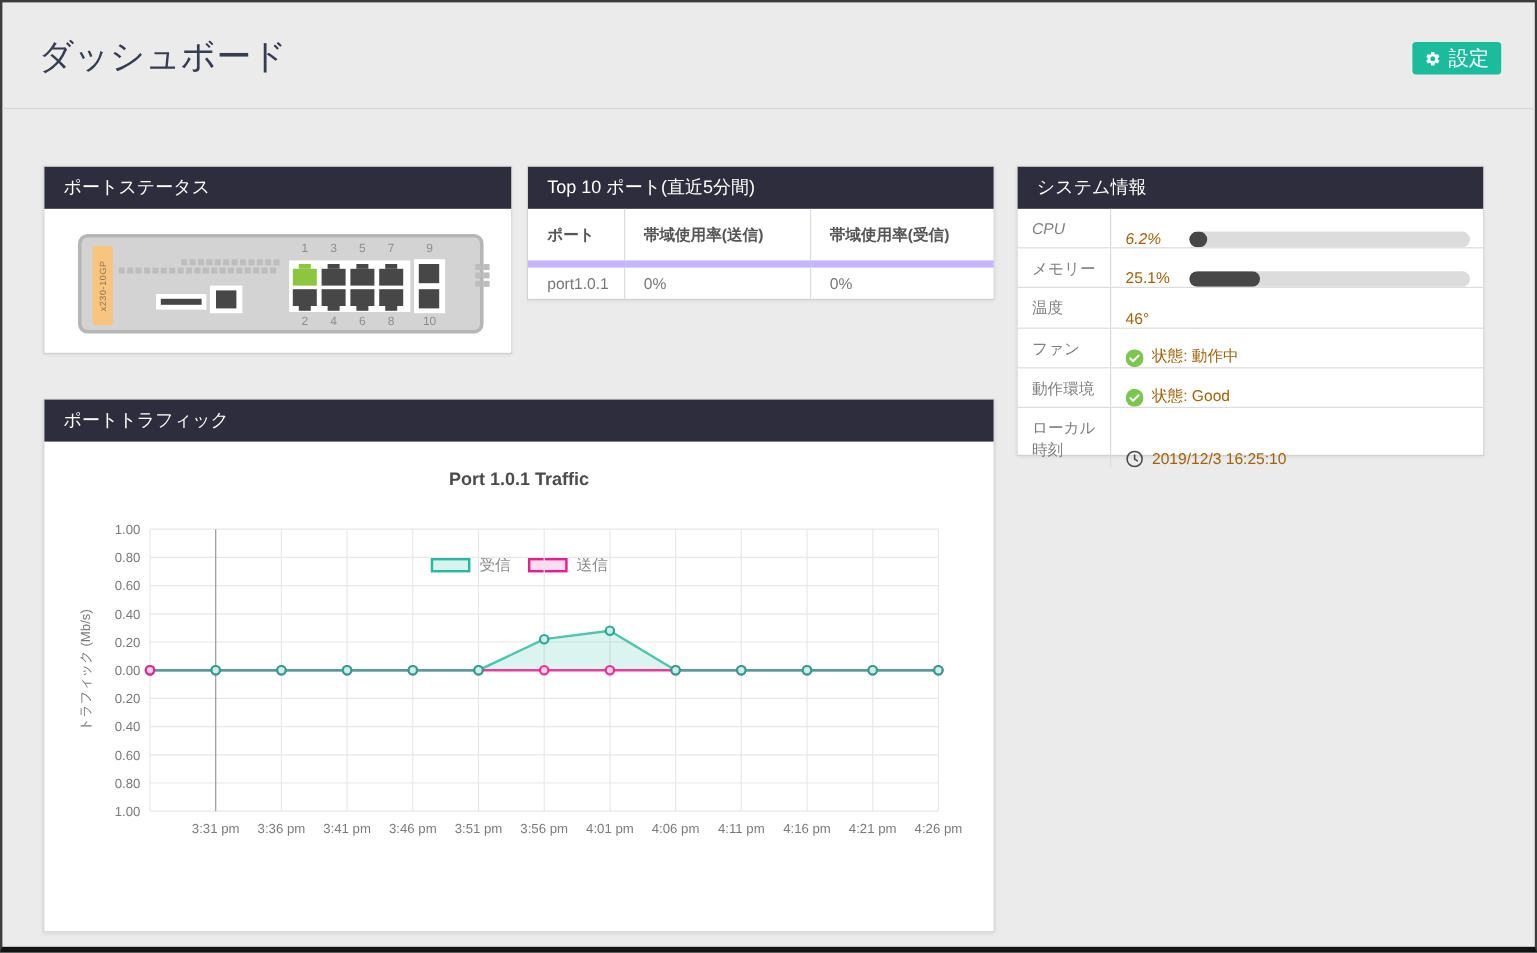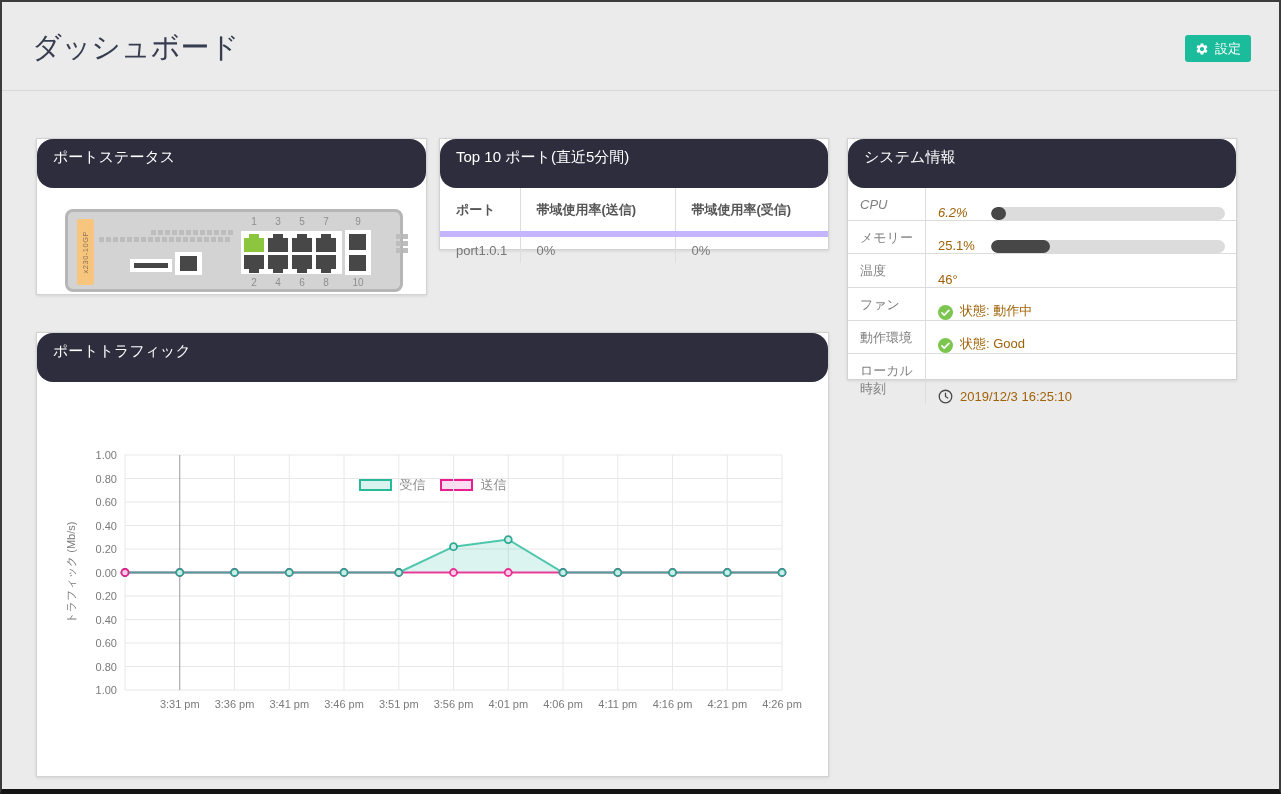--- a/index.html
+++ b/index.html
@@ -4,27 +4,27 @@
 <style>
   html,body{margin:0;padding:0;background:#9a9a9a;}
   *{box-sizing:border-box;font-family:"Liberation Sans","DejaVu Sans",sans-serif;}
   #app{position:relative;width:1281px;height:794px;background:#ebebeb;
        border:2px solid #3c3c3c;border-bottom:5px solid #141414;overflow:hidden;}
 
   
   .page-header{position:absolute;left:0;top:0;width:100%;height:89px;border-bottom:1px solid #d8d8d8;}
   .page-title{position:absolute;left:30px;top:26px;font-size:29px;color:#363d50;}
   .settings-btn{position:absolute;right:28px;top:33px;height:27px;background:#1abc9c;color:#fff;
-      border:none;border-radius:3px;font-size:13px;padding:0 10px;display:flex;align-items:center;gap:6px;cursor:pointer;}
+      border:none;border-radius:3px;font-size:17px;padding:0 10px;display:flex;align-items:center;gap:6px;cursor:pointer;}
   .settings-btn svg{display:block;}
 
   
   .panel{position:absolute;background:#fff;border:1px solid #d2d2d2;box-shadow:0 1px 3px rgba(0,0,0,.10);}
-  .panel-head{height:49px;background:#2d2d3e;color:#fff;font-size:15px;line-height:35px;padding:0 16px;
-      white-space:nowrap;overflow:hidden;border-radius:16px;}
+  .panel-head{height:35px;background:#2d2d3e;color:#fff;font-size:15px;line-height:35px;padding:0 16px;
+      white-space:nowrap;overflow:hidden;}
   .panel-body{position:relative;}
 
   #panel-port-status{left:34px;top:136px;width:391px;height:157px;}
   #panel-top10{left:437px;top:136px;width:390px;height:112px;}
   #panel-system{left:845px;top:136px;width:390px;height:242px;}
   #panel-traffic{left:34px;top:330px;width:793px;height:445px;}
 
   
   .switch{position:absolute;left:28px;top:21px;width:338px;height:83px;background:#d3d3d3;
       border:3px solid #b6b6b6;border-radius:8px;}
@@ -251,20 +251,21 @@
             </svg>
             <span style="gap:3px">2019/12/3 16:25:10</span>
           </div>
         </div>
       </div>
   </div>
 
   <div class="panel" id="panel-traffic">
     <div class="panel-head">ポートトラフィック</div>
     <div class="panel-body" style="height:410px;">
+      <div class="chart-title">Port 1.0.1 Traffic</div>
       <div class="chart-legend" id="chart-legend">
           <div class="legend-item">
             <span class="legend-swatch" style="border-color:#26b99a;background:#d9f4ee"></span>
       <span class="legend-label">受信</span>
           </div>
           <div class="legend-item">
             <span class="legend-swatch" style="border-color:#e91e8c;background:#fbdcf0"></span>
       <span class="legend-label">送信</span>
           </div>
         </div>

